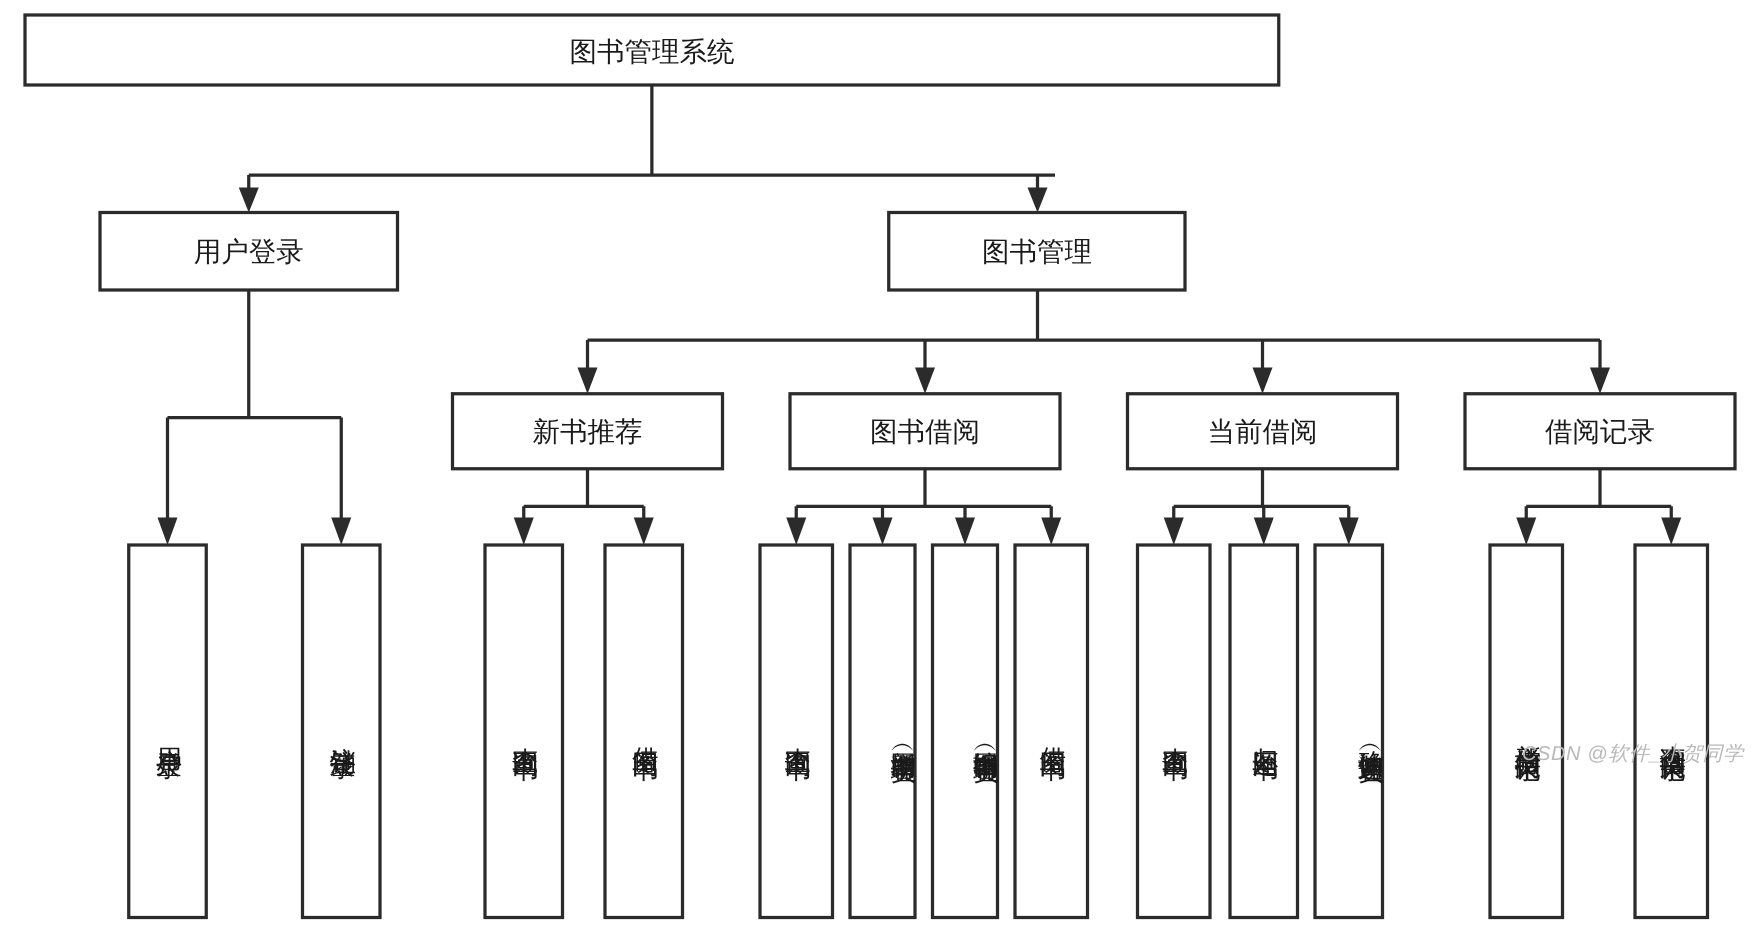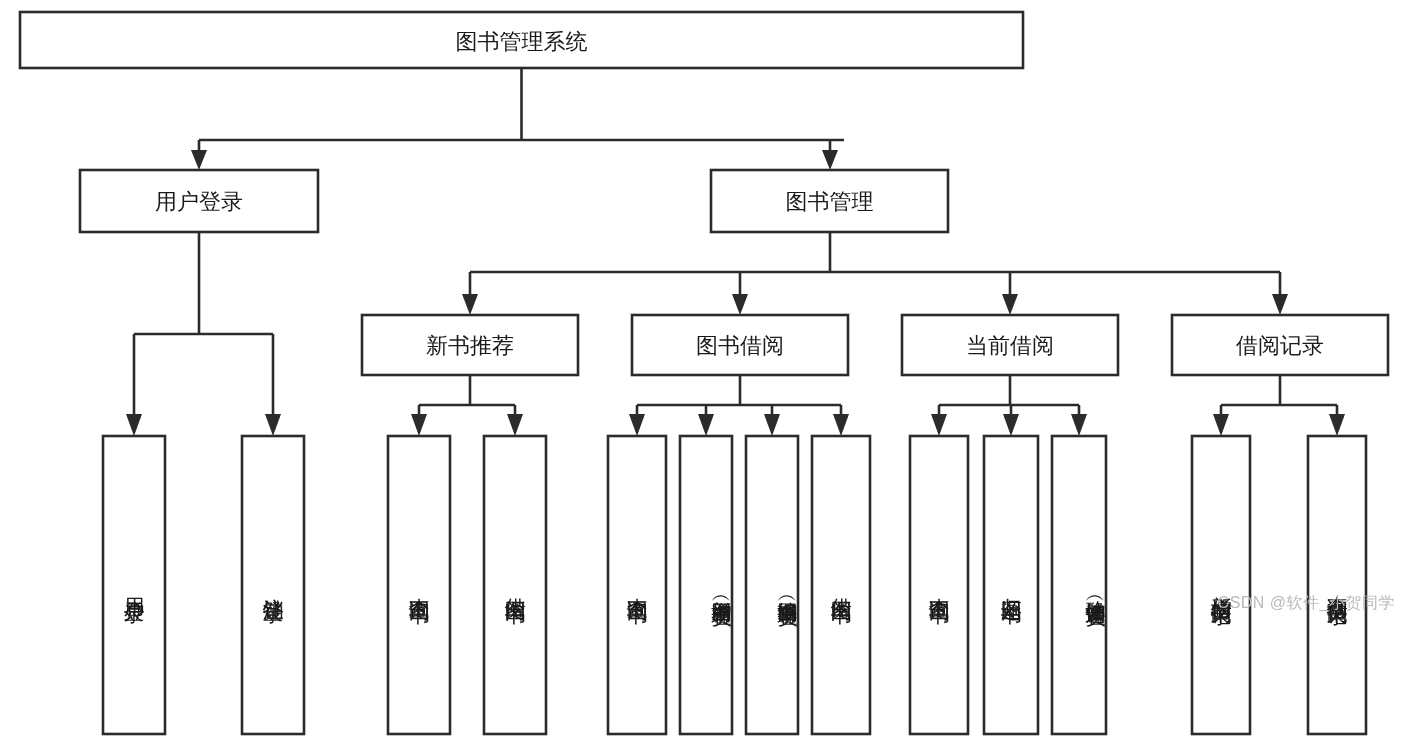--- a/index.html
+++ b/index.html
@@ -65,20 +65,21 @@
   }
   .watermark {
     position: absolute;
     right: 10px;
     bottom: 6px;
     font-family: "Liberation Sans", "DejaVu Sans", sans-serif;
     font-size: 16px;
     color: #b9b9b9;
     letter-spacing: 0.5px;
     white-space: nowrap;
+    font-style: italic;
   }
 </style>
 </head>
 <body>
 
 <div id="diagram-root">
 
   <svg id="diagram-svg" viewBox="0 0 1405 747" xmlns="http://www.w3.org/2000/svg">
 
     <g>

